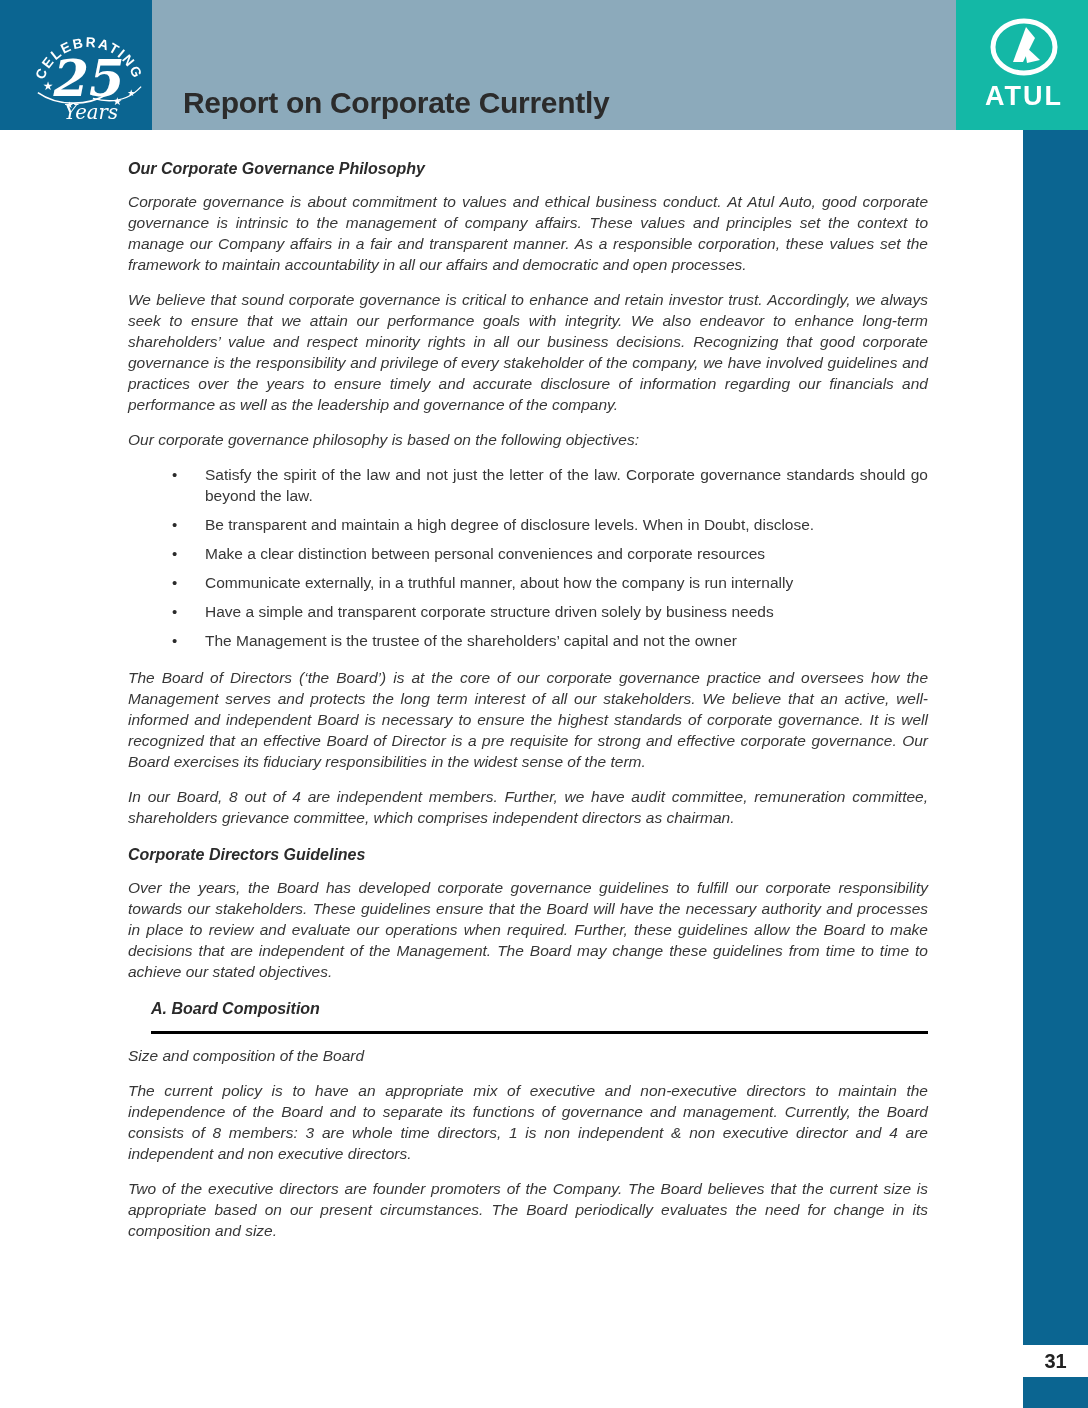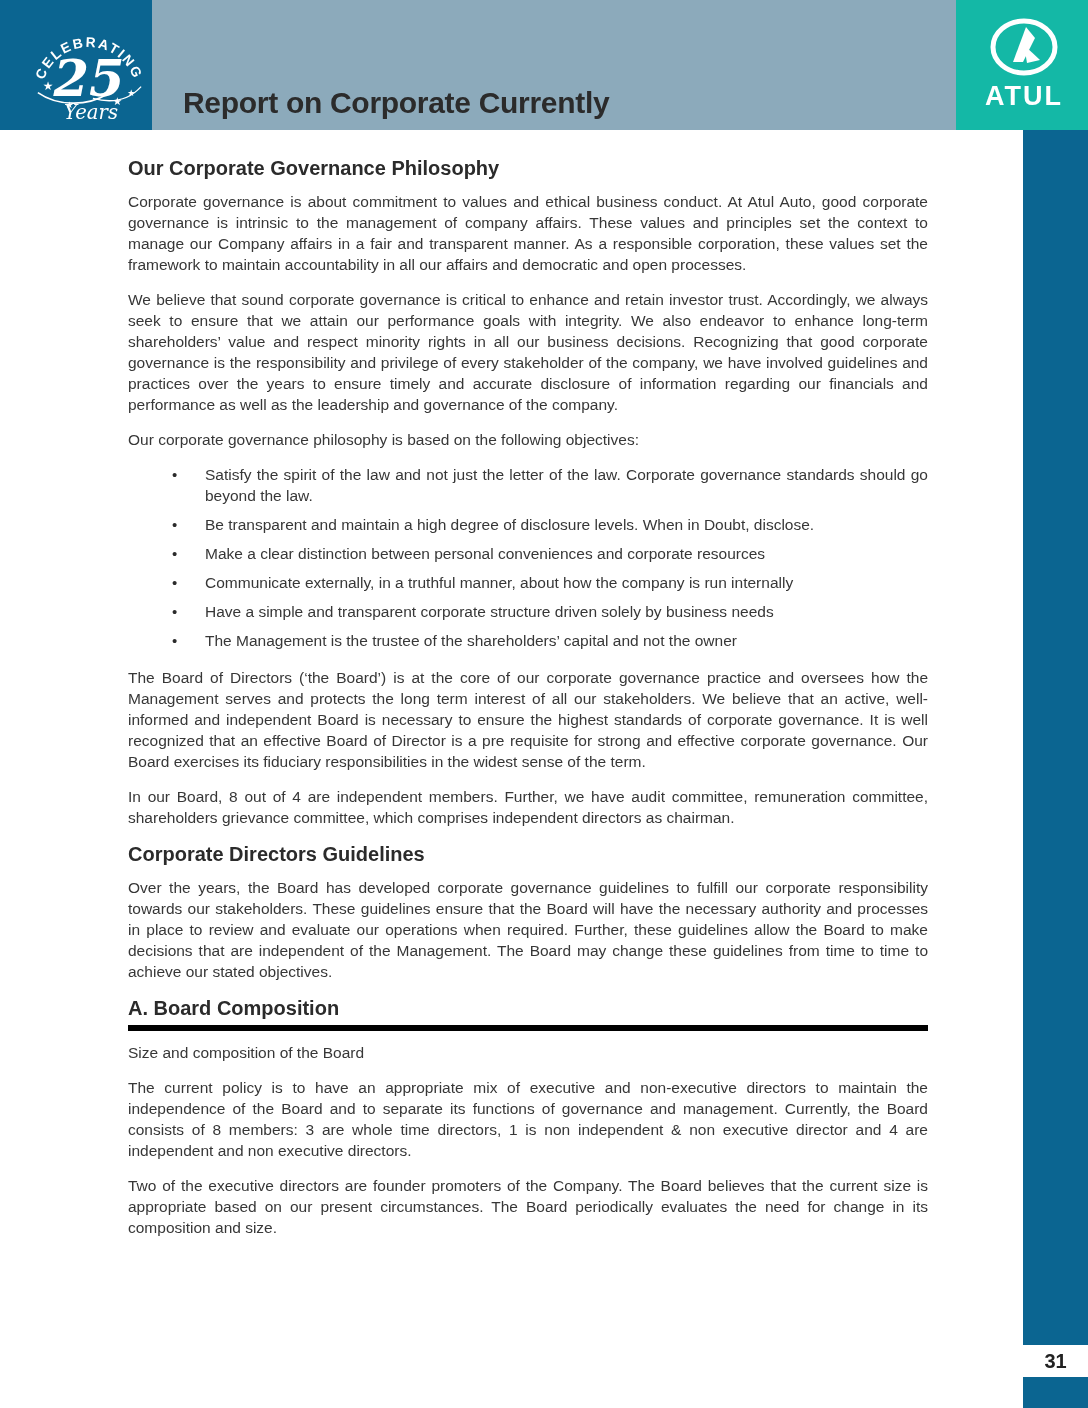--- a/index.html
+++ b/index.html
@@ -46,29 +46,29 @@
     background:#ffffff;display:flex;align-items:center;justify-content:center;
   }
   .page-num{
     font-size:20px;font-weight:bold;color:#222;line-height:1;
   }
   
   .content{
     position:absolute;left:128px;top:158px;width:800px;
     font-size:15.5px;line-height:21px;
   }
-  .content p{margin:0 0 14px 0;text-align:justify;}
+  .content p{margin:0 0 14px 0;text-align:justify;font-style:italic;}
   h2.sec{
-    font-size:20px;font-weight:bold;color:#2b2b2b;
-    margin:0 0 12px 0;line-height:21px;
+    font-size:16px;font-weight:bold;color:#2b2b2b;
+    margin:0 0 12px 0;line-height:21px;font-style:italic;
   }
   h2.sec.gap-top{margin-top:16px;}
   h2.sec.ruled{
-    border-bottom:6px solid #000000;
-    padding-bottom:6px;margin-bottom:11px;
+    border-bottom:3px solid #000000;
+    padding-bottom:12px;margin-bottom:11px;margin-left:23px;
   }
   .intro-line{margin:0 0 13px 0;text-align:left !important;}
   .subhead{margin:0 0 13px 0;text-align:left !important;}
   ul.principles{
     list-style:none;margin:0 0 16px 0;padding:0;
   }
   ul.principles li{
     position:relative;
     padding-left:77px;
     margin-bottom:8px;

